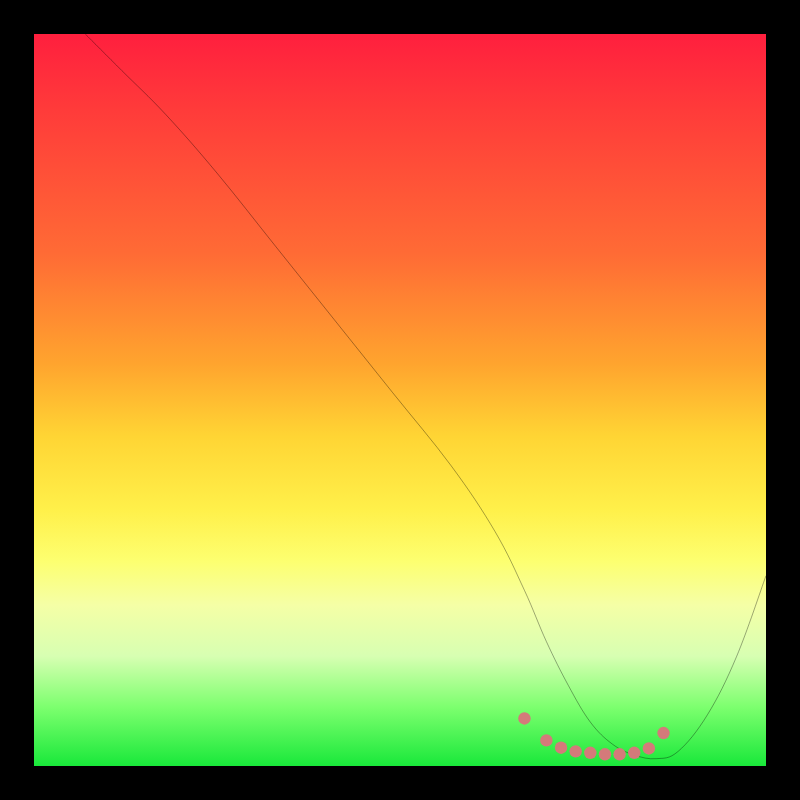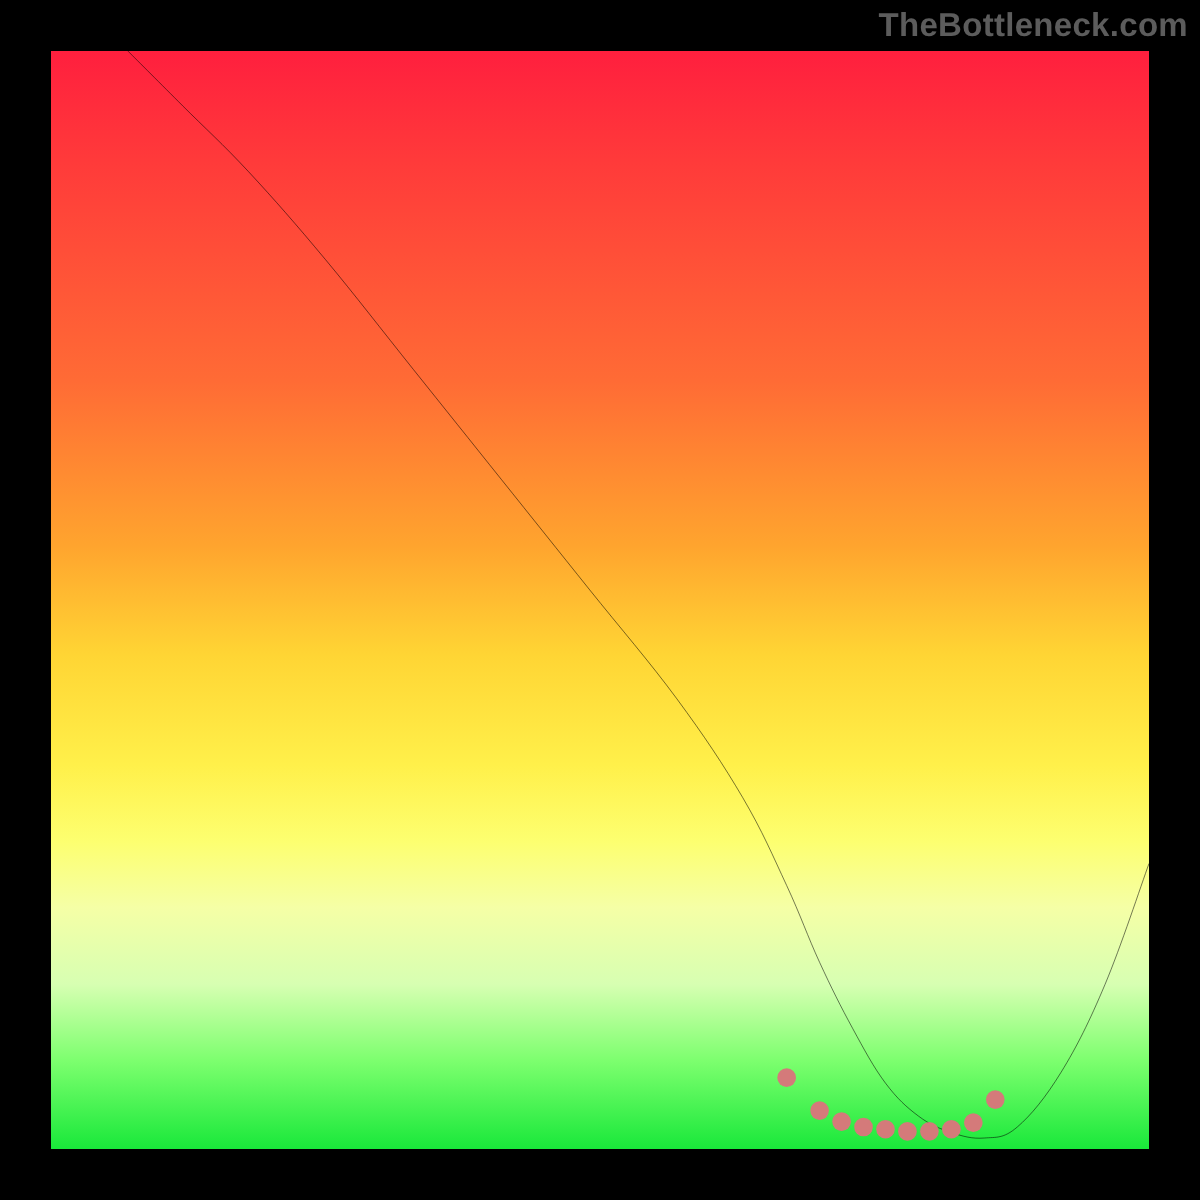--- a/index.html
+++ b/index.html
@@ -58,21 +58,20 @@
     height: 732px;
     z-index: 2;
     pointer-events: none;
   }
 </style>
 </head>
 <body>
 
 <div class="frame">
 
-  <div class="watermark">TheBottleneck.com</div>
 
   <div class="plot"></div>
 
   <svg class="curve" viewBox="0 0 100 100" preserveAspectRatio="none">
     <path id="curve-path" fill="none" stroke="#000000" stroke-width="0.35" vector-effect="non-scaling-stroke" d="M 7.000000000000001 0 C 7.9 0.8999999999999999, 10.02 3.02, 12 5 C 13.98 6.98, 15.66 8.48, 18 11 C 20.34 13.52, 22.3 15.76, 25 19 C 27.7 22.24, 30.12 25.4, 33 29 C 35.88 32.6, 38.12 35.4, 41 39 C 43.88 42.6, 46.120000000000005 45.4, 49 49 C 51.879999999999995 52.6, 54.47999999999999 55.58, 56.99999999999999 59 C 59.519999999999996 62.42, 61.199999999999996 64.94, 63 68 C 64.8 71.06, 65.74 73.3, 67 76 C 68.26 78.7, 68.92 80.66, 70 83 C 71.08 85.34, 71.92 87.02, 73 89 C 74.08 90.98, 74.92 92.56, 76 94 C 77.08 95.44, 77.92 96.19, 79 97 C 80.08 97.81, 80.92 98.14, 82 98.5 C 83.08 98.86, 83.92 99.09, 85 99 C 86.08 98.91, 86.74 99.08, 88 98 C 89.26 96.92, 90.56 95.34, 92 93 C 93.44 90.66, 94.56 88.42, 96 85 C 97.44 81.58, 99.28 75.98, 100 74"></path>
     <g id="dots-group">
         <circle cx="67" cy="93.5" r="0.85" fill="#d47a7a"></circle>
         <circle cx="70" cy="96.5" r="0.85" fill="#d47a7a"></circle>
         <circle cx="72" cy="97.5" r="0.85" fill="#d47a7a"></circle>
         <circle cx="74" cy="98" r="0.85" fill="#d47a7a"></circle>

